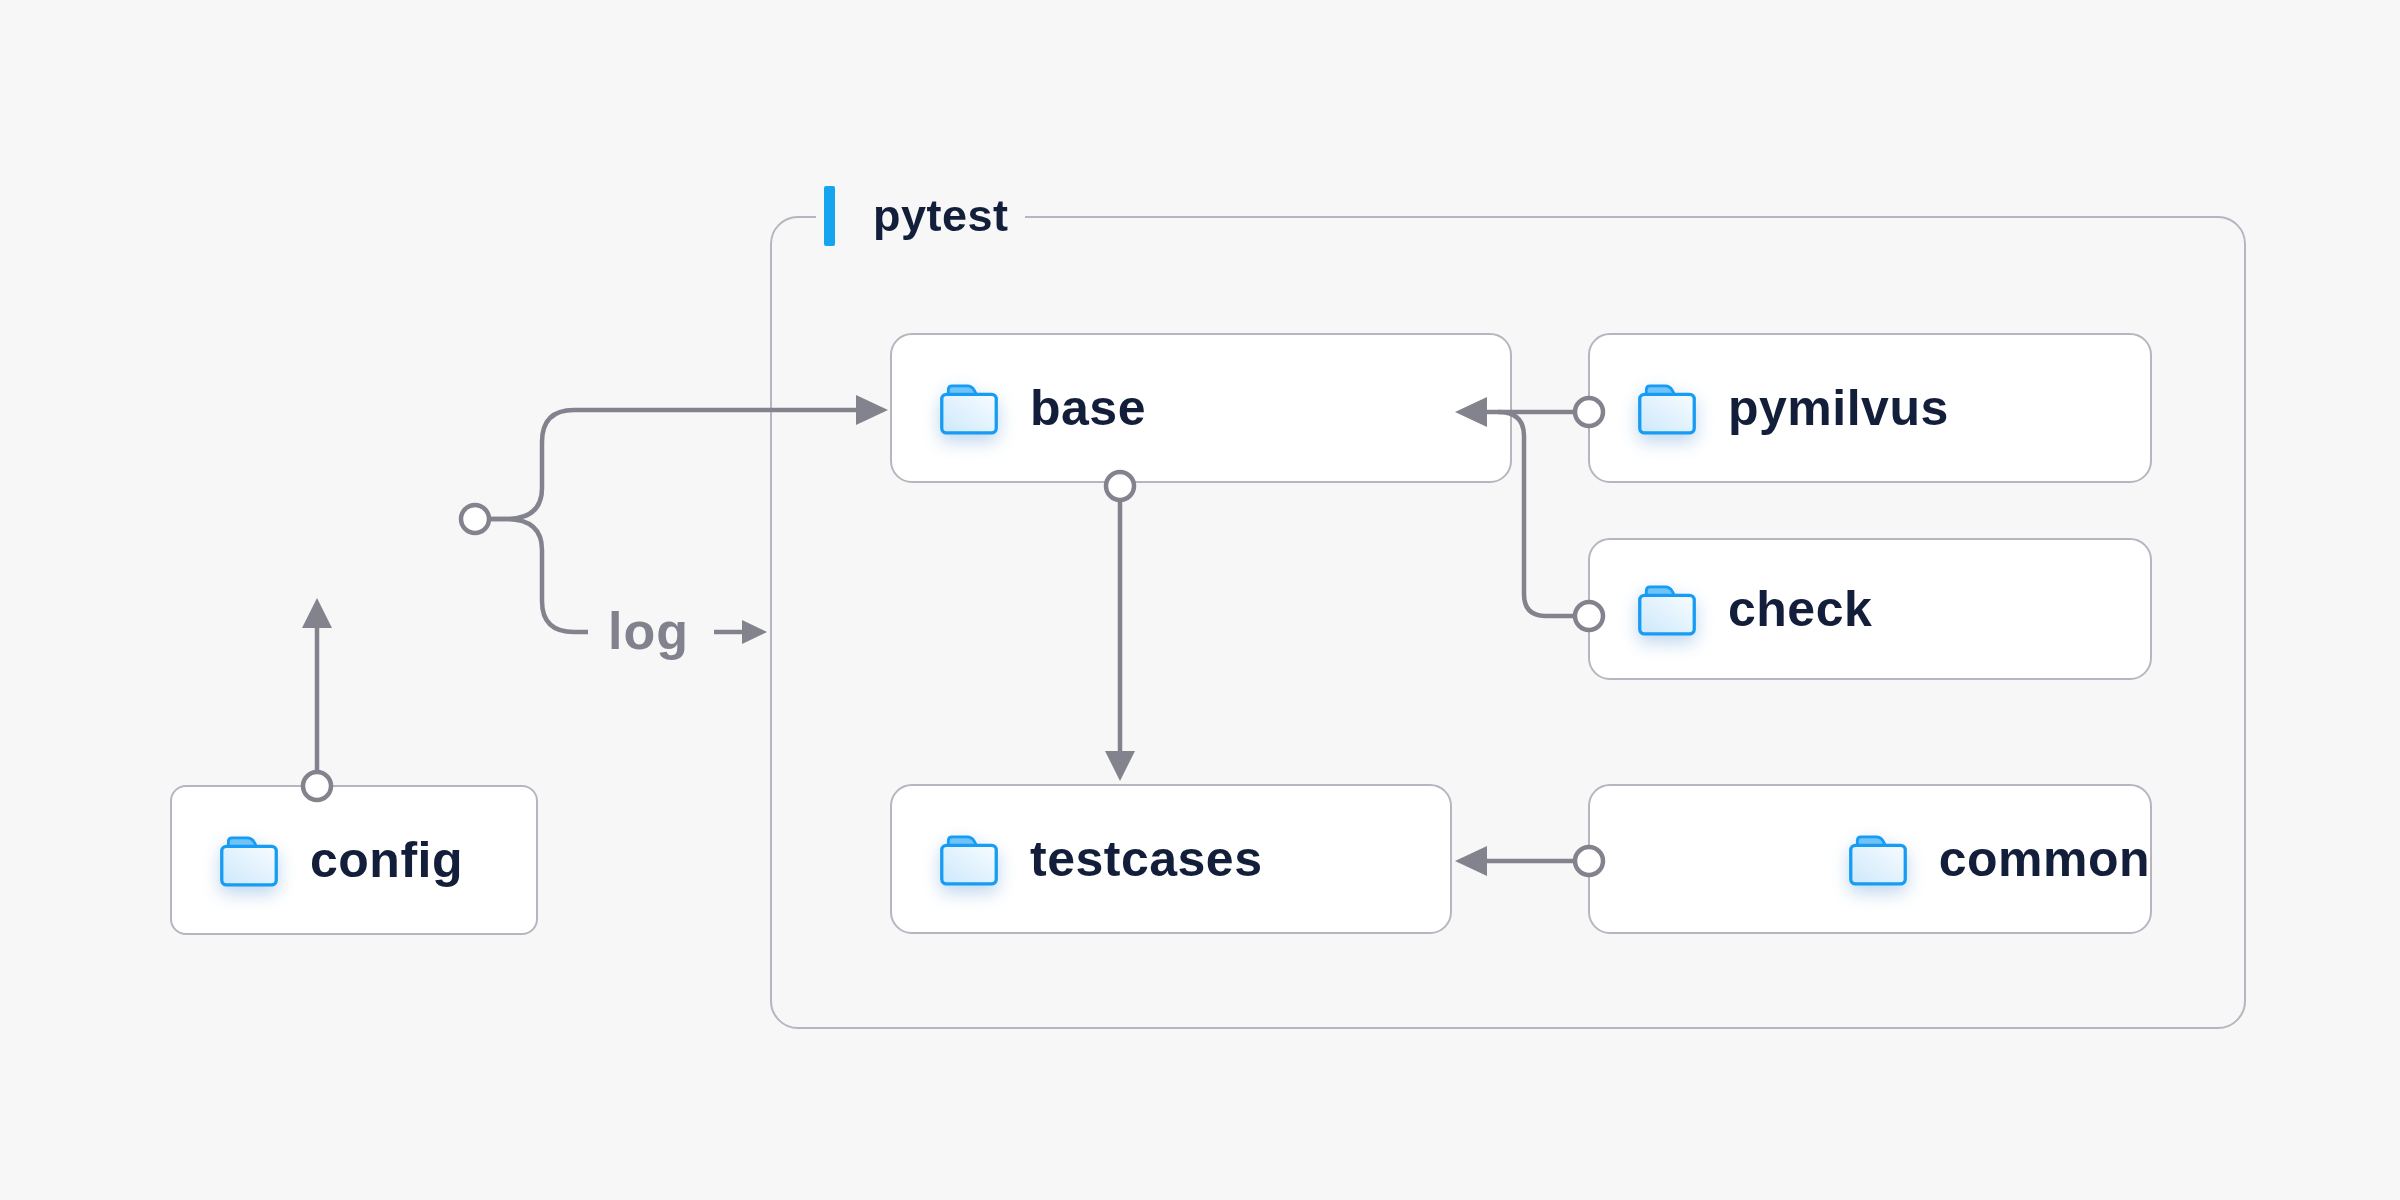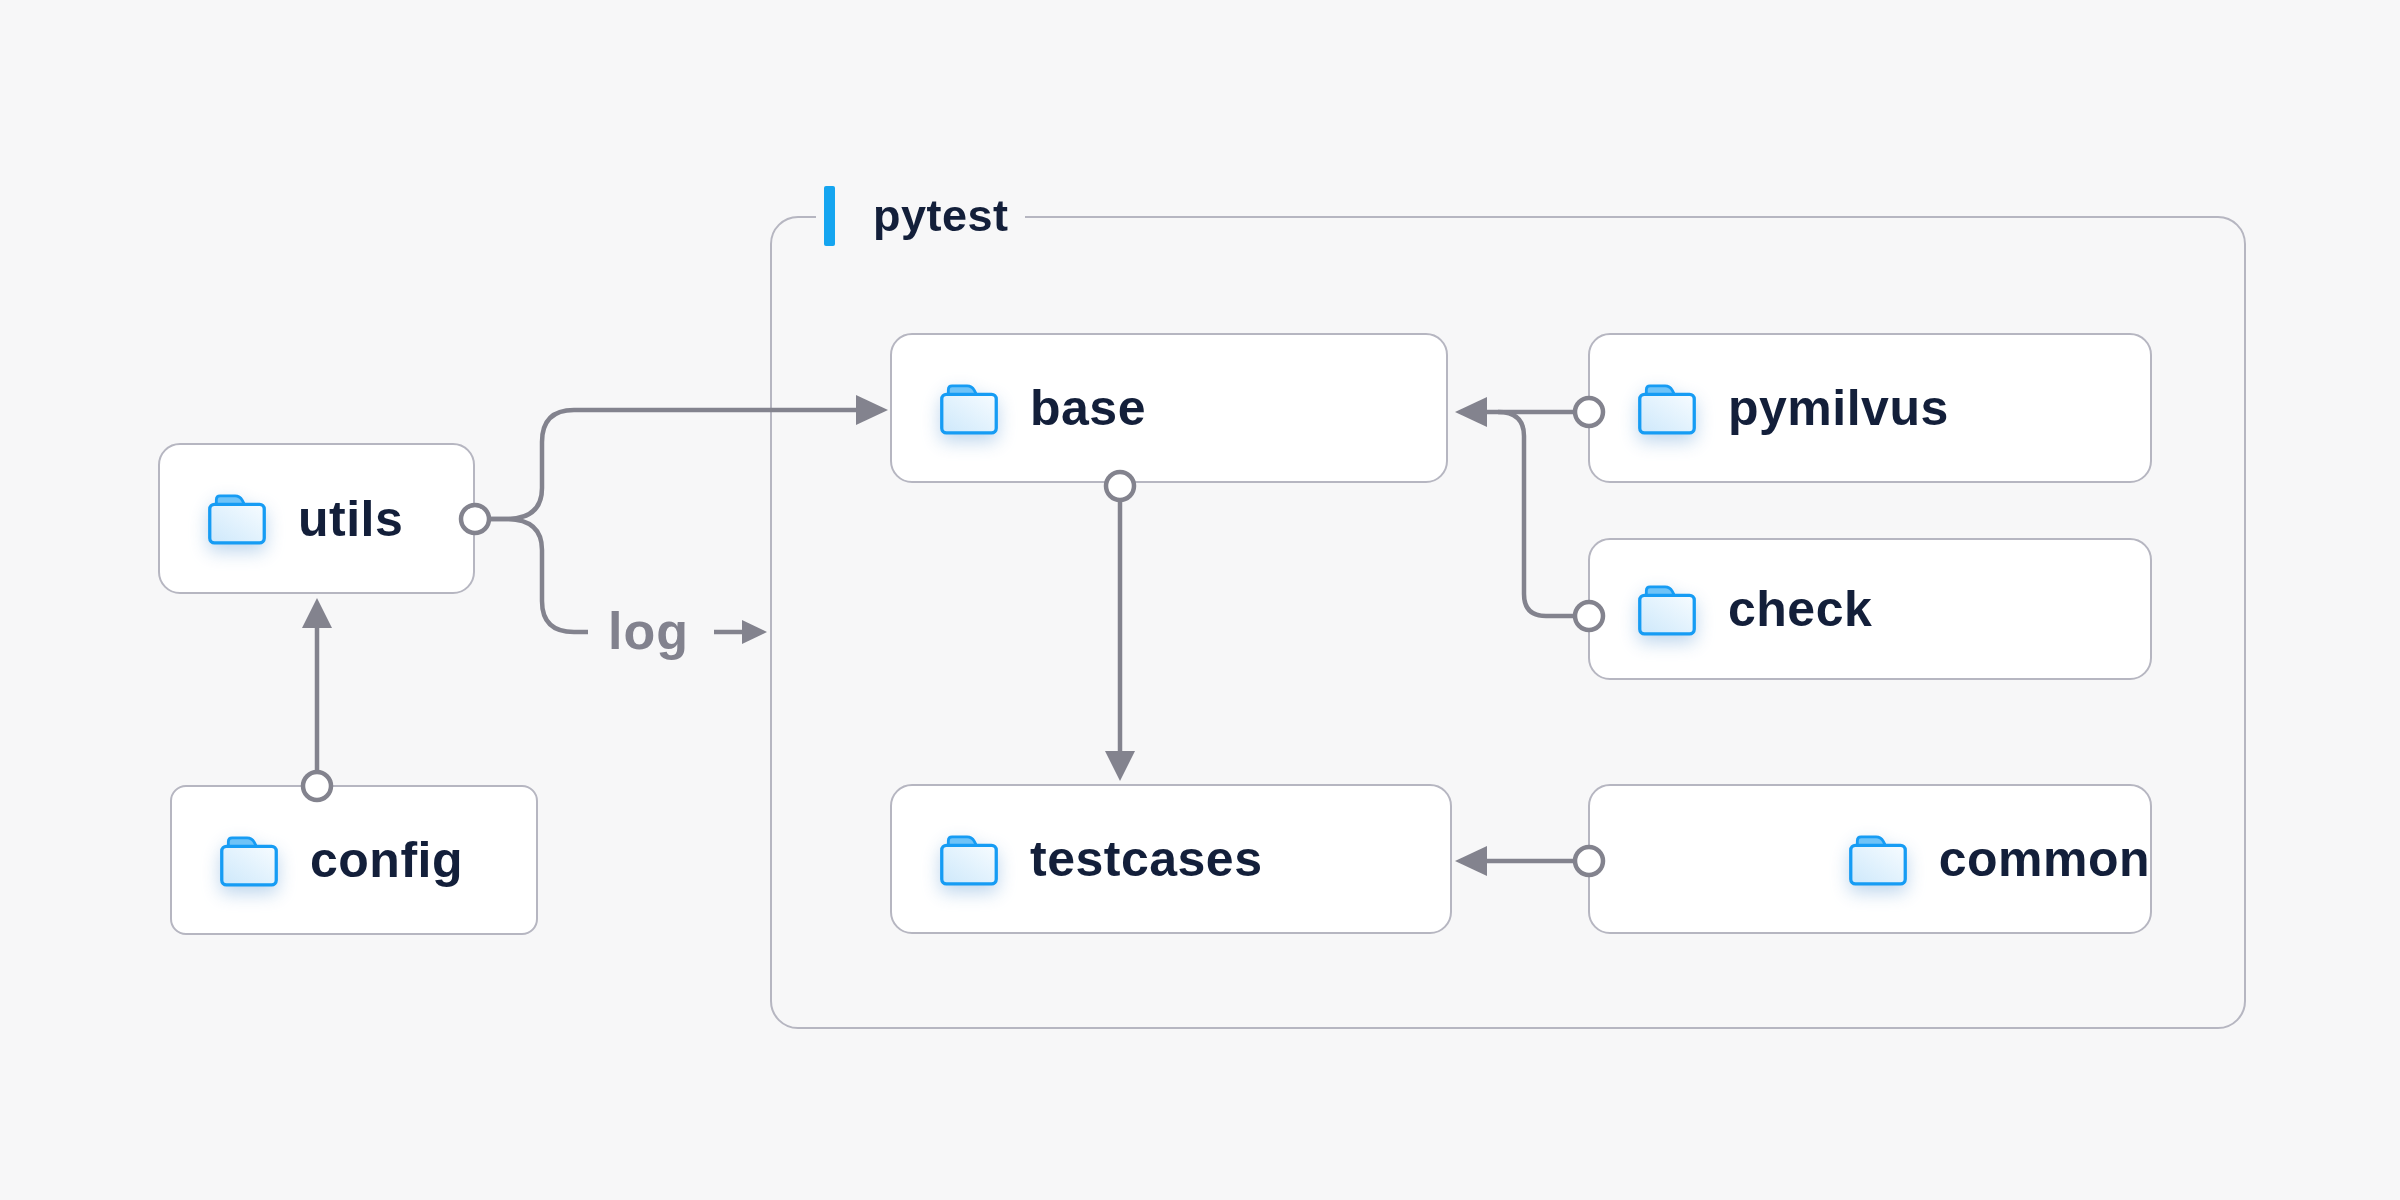--- a/index.html
+++ b/index.html
@@ -61,21 +61,21 @@
   .node-label {
     font-size: 50px;
     font-weight: 700;
     color: #131f3a;
     letter-spacing: 0.5px;
   }
   .folder-icon { filter: drop-shadow(0 7px 9px rgba(110, 165, 215, 0.45)); flex: 0 0 auto; }
 
   .node-utils     { left: 158px;  top: 443px; width: 317px; height: 151px; }
   .node-config    { left: 170px;  top: 785px; width: 368px; height: 150px; border-radius: 16px; }
-  .node-base      { left: 890px;  top: 333px; width: 558px; height: 150px; text-align: right; }
+  .node-base      { left: 890px;  top: 333px; width: 622px; height: 150px; text-align: right; }
   .node-pymilvus  { left: 1588px; top: 333px; width: 564px; height: 150px; }
   .node-check     { left: 1588px; top: 538px; width: 564px; height: 142px; }
   .node-testcases { left: 890px;  top: 784px; width: 562px; height: 150px; }
   .node-common    { left: 1588px; top: 784px; width: 564px; height: 150px; justify-content: flex-end; }
 
   
   .edge-label {
     position: absolute;
     left: 608px; top: 601px;
     font-size: 52px;
@@ -122,26 +122,20 @@
       </g>
     </defs>
   </svg>
 
   <div class="group-box"></div>
   <div class="group-label">
     <div class="accent-bar"></div>
     <div class="group-title">pytest</div>
   </div>
 
-  <div class="node node-utils">
-    <svg class="folder-icon" viewBox="0 0 66 58" width="62" height="55">
-        <use href="#folder-sym"></use>
-      </svg>
-    <span class="node-label">utils</span>
-  </div>
 
   <div class="node node-config">
     <svg class="folder-icon" viewBox="0 0 66 58" width="62" height="55">
         <use href="#folder-sym"></use>
       </svg>
     <span class="node-label">config</span>
   </div>
 
   <div class="node node-base">
     <svg class="folder-icon" viewBox="0 0 66 58" width="62" height="55">

